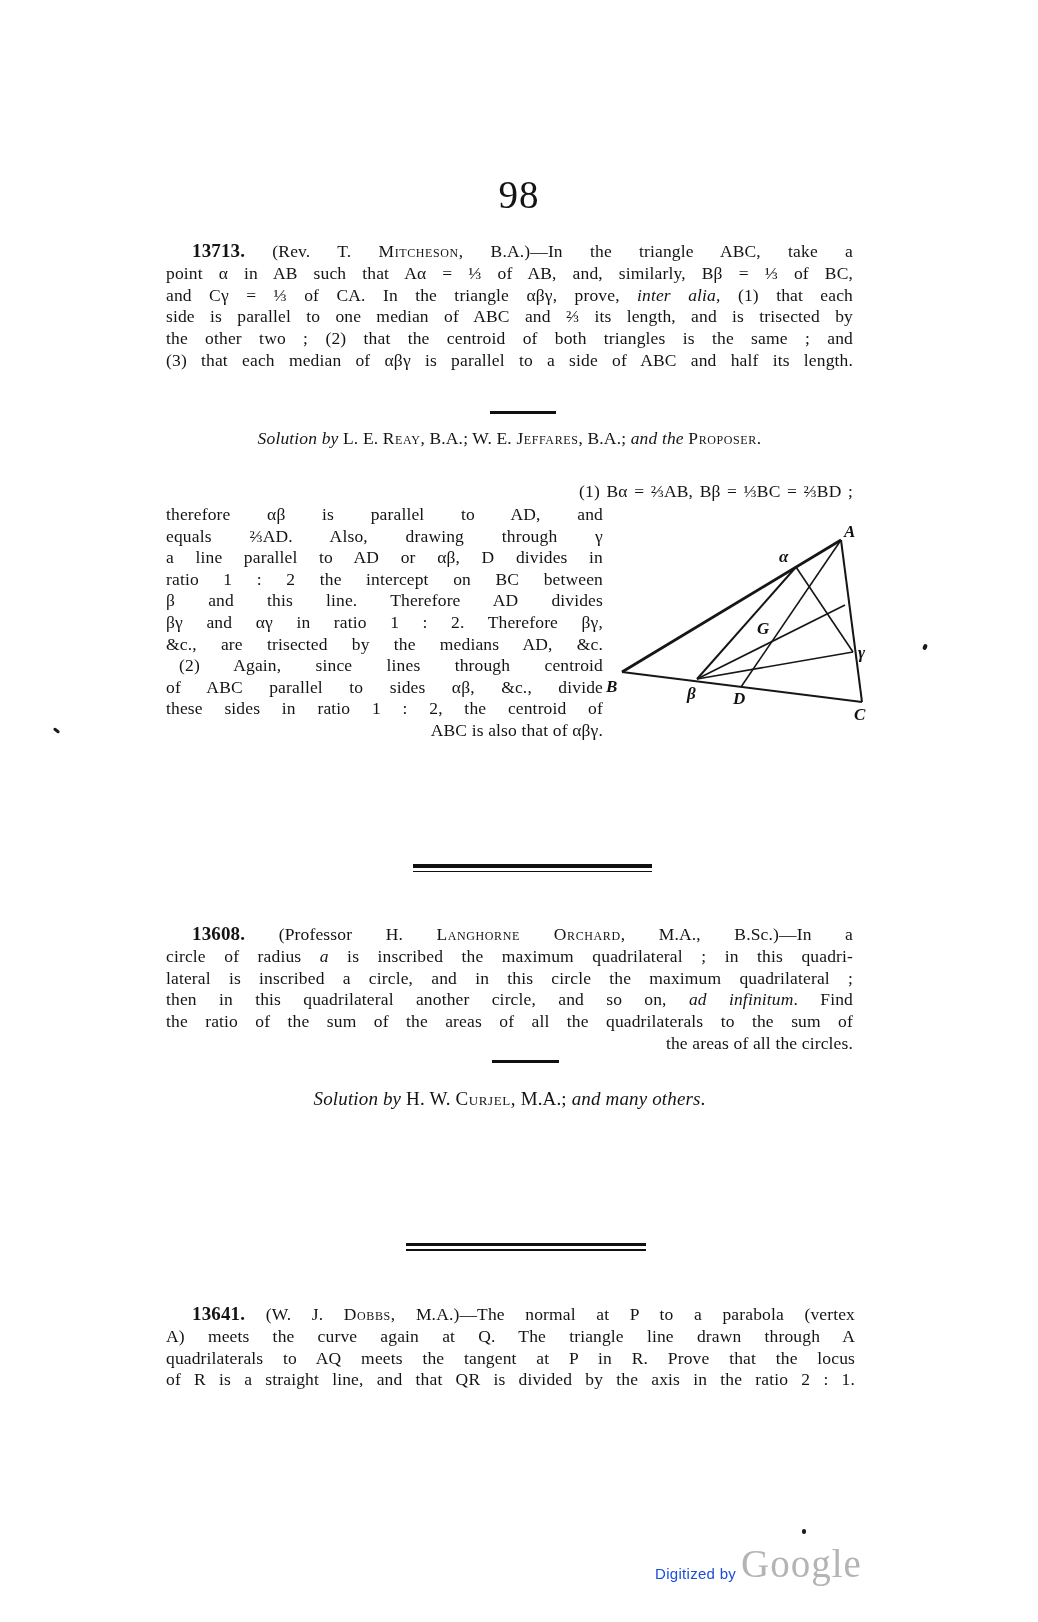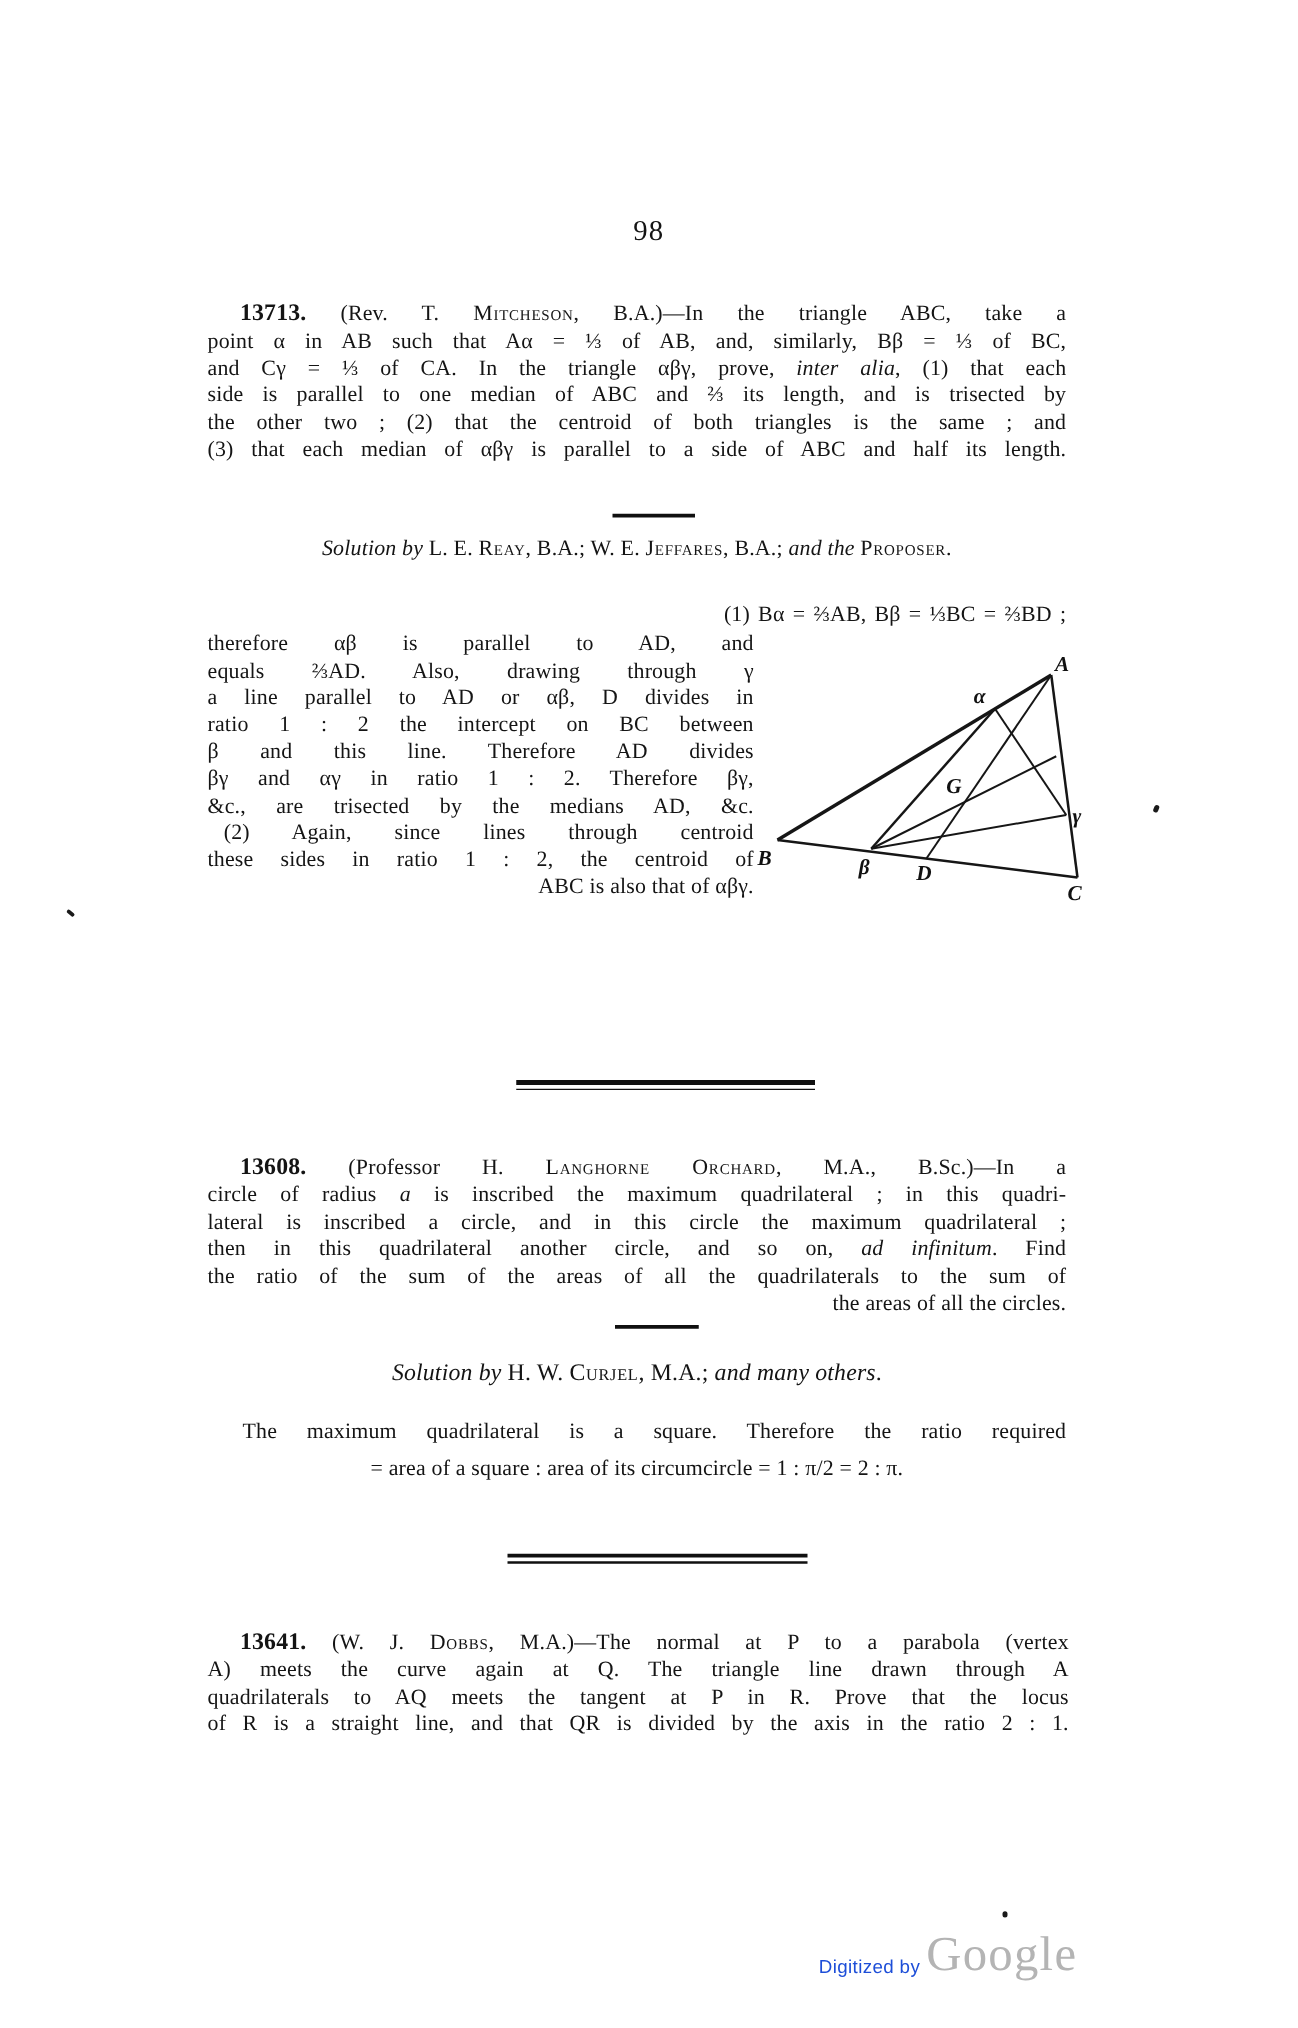--- a/index.html
+++ b/index.html
@@ -8,21 +8,21 @@
   .abs{position:absolute;}
   .ln{line-height:21.8px;font-size:17.5px;letter-spacing:0.15px;white-space:normal;text-align:right;}
   .j{text-align:justify;text-align-last:justify;}
   .c{text-align:center;}
   .b{font-weight:bold;font-size:19px;}
   .i{font-style:italic;}
   .sc{font-variant:small-caps;letter-spacing:0.6px;}
   .ind26{padding-left:26px;}
   .ind13{padding-left:13px;}
   .ind28{padding-left:28px;}
-  #page-number{top:172px;left:0;width:1038px;text-align:center;font-size:23px;letter-spacing:1px;}
+  #page-number{top:172px;left:0;width:1038px;text-align:center;font-size:39px;letter-spacing:1px;}
   #prob-13713{top:240px;left:166px;width:687px;}
   #rule-1{top:411px;left:490px;width:66px;height:3px;background:#101010;}
   #byline-1{top:428px;left:166px;width:687px;font-size:17.5px;}
   #eq-1{top:481px;left:166px;width:687px;word-spacing:2px;}
   #left-col{top:504px;left:166px;width:437px;}
   #left-col .ln{line-height:21.6px;}
   #fig{top:485px;left:575px;width:370px;height:245px;}
   #part3{top:751px;left:166px;width:687px;}
   #drule-1{top:864px;left:413px;width:239px;height:3px;border-top:4px solid #101010;border-bottom:1.5px solid #101010;}
   #prob-13608{top:923px;left:166px;width:687px;}
@@ -69,20 +69,21 @@
 
   <div id="left-col" class="abs">
     <div class="ln j">therefore αβ is parallel to AD, and</div>
     <div class="ln j">equals ⅔AD.  Also, drawing through γ</div>
     <div class="ln j">a line parallel to AD or αβ, D divides in</div>
     <div class="ln j">ratio 1 : 2 the intercept on BC between</div>
     <div class="ln j">β and this line.  Therefore AD divides</div>
     <div class="ln j">βγ and αγ in ratio 1 : 2.  Therefore βγ,</div>
     <div class="ln j">&amp;c., are trisected by the medians AD, &amp;c.</div>
     <div class="ln j ind13">(2) Again, since lines through centroid</div>
+    <div class="ln j">of ABC parallel to sides αβ, &amp;c., divide</div>
     <div class="ln j">these sides in ratio 1 : 2, the centroid of</div>
     <div class="ln">ABC is also that of αβγ.</div>
   </div>
 
   <svg id="fig" class="abs" viewBox="575 485 370 245">
     <line x1="622" y1="672" x2="841" y2="540" stroke-width="2.8"></line>
     <line x1="622" y1="672" x2="862" y2="702" stroke-width="2"></line>
     <line x1="862" y1="702" x2="841" y2="540" stroke-width="2"></line>
     <line x1="841" y1="540" x2="741" y2="687" stroke-width="1.6"></line>
     <line x1="796" y1="567" x2="697" y2="679" stroke-width="2"></line>
@@ -108,24 +109,20 @@
     <div class="ln j"><span>lateral is inscribed a circle, and in this circle the maximum quadrilateral ;</span></div>
     <div class="ln j"><span>then in this quadrilateral another circle, and so on, </span><span class="i">ad infinitum</span><span>.  Find</span></div>
     <div class="ln j"><span>the ratio of the sum  of  the areas of  all the quadrilaterals to  the  sum of</span></div>
     <div class="ln"><span>the areas of all the circles.</span></div>
   </div>
 
   <div id="rule-2" class="abs"></div>
 
   <div id="byline-2" class="abs ln c"><span class="i">Solution by</span><span> H. W. </span><span class="sc">Curjel</span><span>, M.A.; </span><span class="i">and many others</span><span>.</span></div>
 
-  <div id="soltext-13608" class="abs">
-    <div class="ln j ind28">The maximum quadrilateral is a square.   Therefore the ratio required</div>
-    <div class="ln l2">= area of a square : area of its circumcircle = 1 : π/2 = 2 : π.</div>
-  </div>
 
   <div id="drule-2" class="abs"></div>
 
   <div id="prob-13641" class="abs">
     <div class="ln j ind26"><span class="b">13641.</span><span>  (W. J. </span><span class="sc">Dobbs</span><span>, M.A.)—The normal at P to a parabola (vertex</span></div>
     <div class="ln j"><span>A) meets the curve again at Q.  The triangle line drawn through A</span></div>
     <div class="ln j"><span>quadrilaterals to AQ meets the tangent at P in R.  Prove that the locus</span></div>
     <div class="ln j"><span>of R is a straight line, and that QR is divided by the axis in the ratio 2 : 1.</span></div>
   </div>
 

